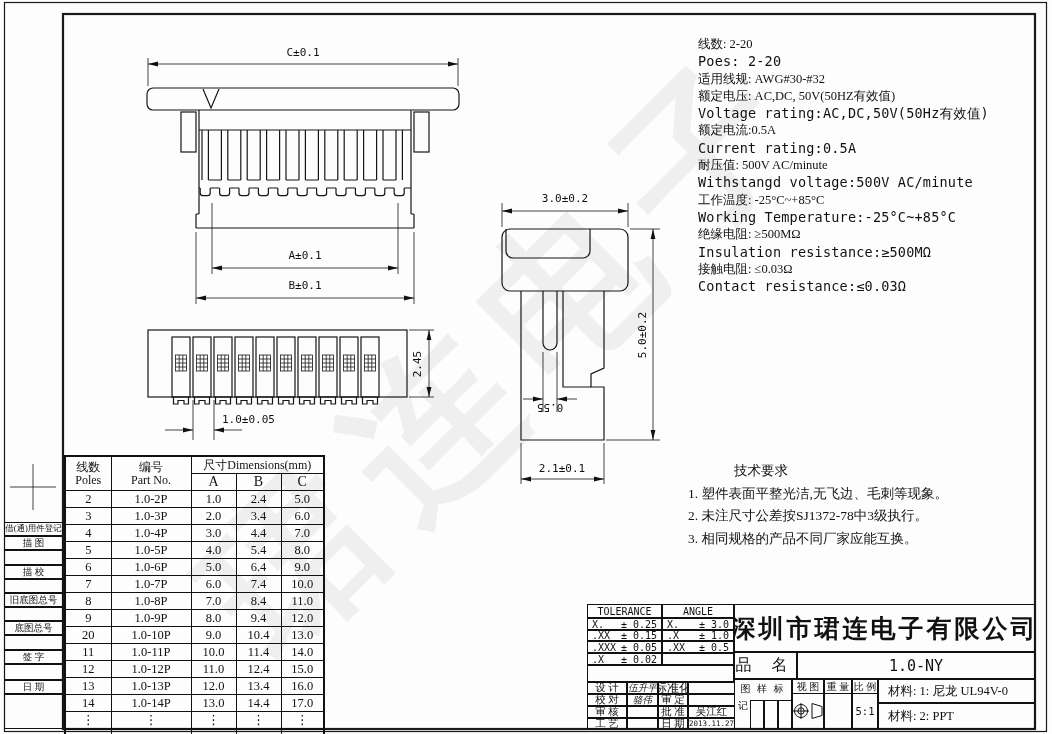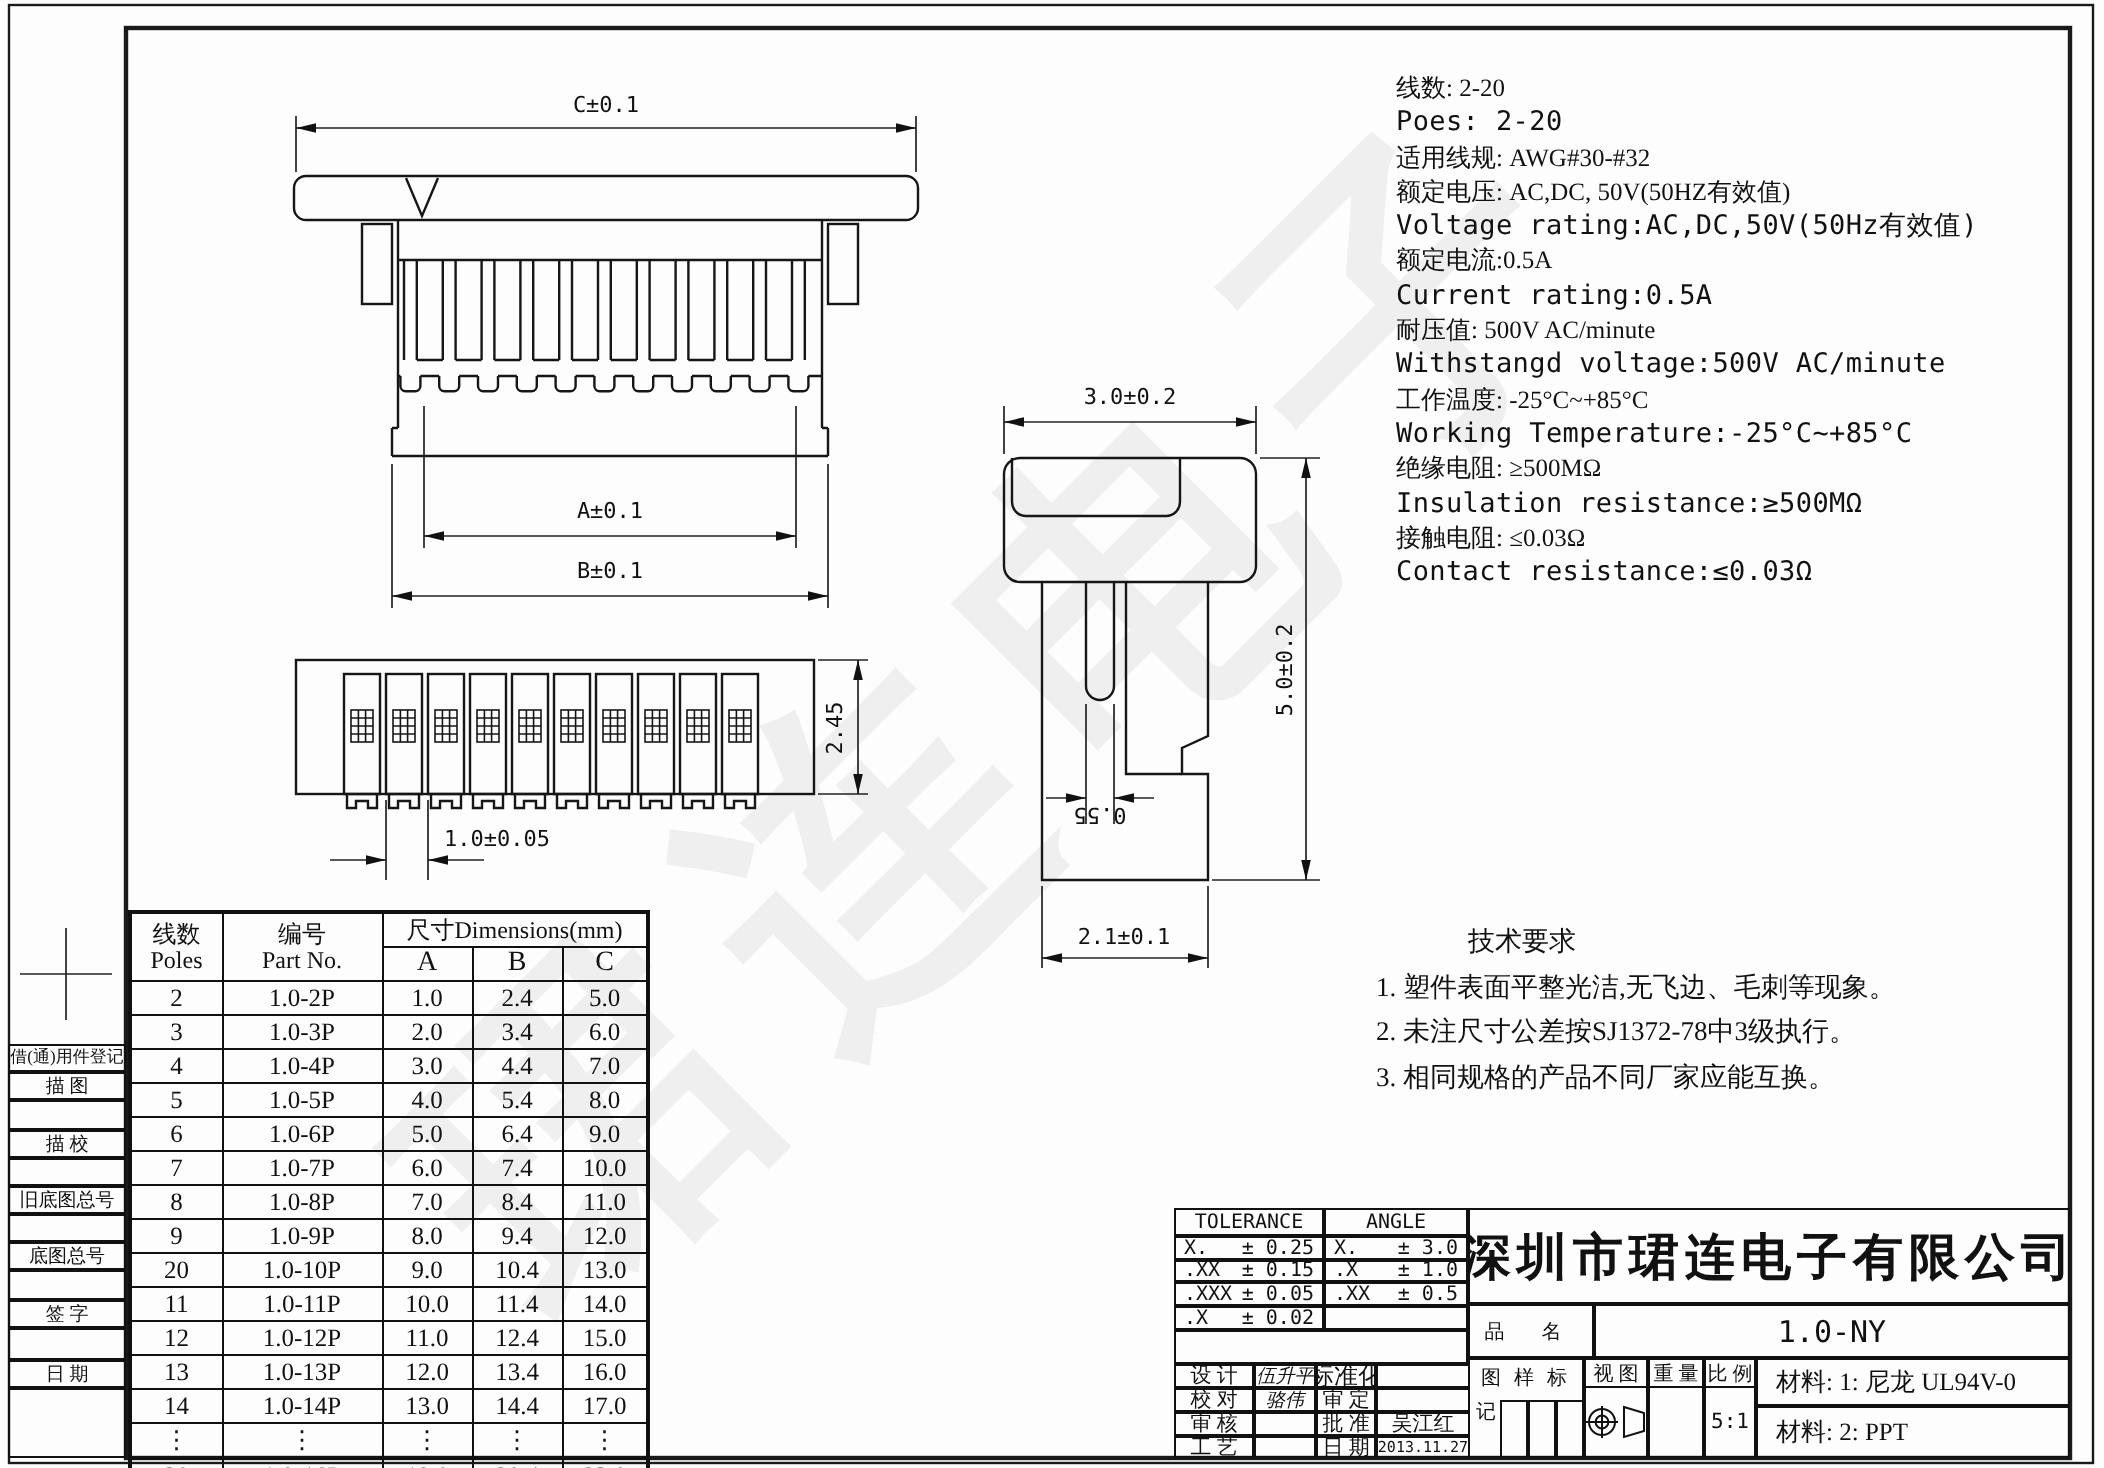--- a/index.html
+++ b/index.html
@@ -38,21 +38,21 @@
   .lp{position:absolute;left:4px;width:59px;border:1px solid #111;box-sizing:border-box;
       display:flex;align-items:center;justify-content:center;font-size:9.5px;z-index:2;
       white-space:nowrap;overflow:hidden;}
   
   .cell{position:absolute;border:1px solid #111;box-sizing:border-box;display:flex;
         align-items:center;justify-content:center;font-size:11px;z-index:2;overflow:hidden;
         white-space:nowrap;}
   .cell.jt{justify-content:space-between;padding:0 4px;}
   .mono{font-family:"DejaVu Sans Mono",monospace;}
   #tb-company{font-size:25px;letter-spacing:3px;font-weight:bold;}
-  #tb-pname-lab{font-size:10px;letter-spacing:8px;}
+  #tb-pname-lab{font-size:16px;letter-spacing:8px;}
   #tb-pname-val{font-size:15px;}
   .sub{position:absolute;box-sizing:border-box;border:1px solid #111;z-index:3;}
   .stk{display:flex;flex-direction:column;align-items:stretch;justify-content:flex-start;padding:0;}
   .stk .toplab{height:13px;border-bottom:1px solid #111;display:flex;align-items:center;
        justify-content:center;font-size:10px;}
   .stk .botarea{flex:1;display:flex;align-items:center;justify-content:center;}
 </style>
 </head>
 <body>
 

